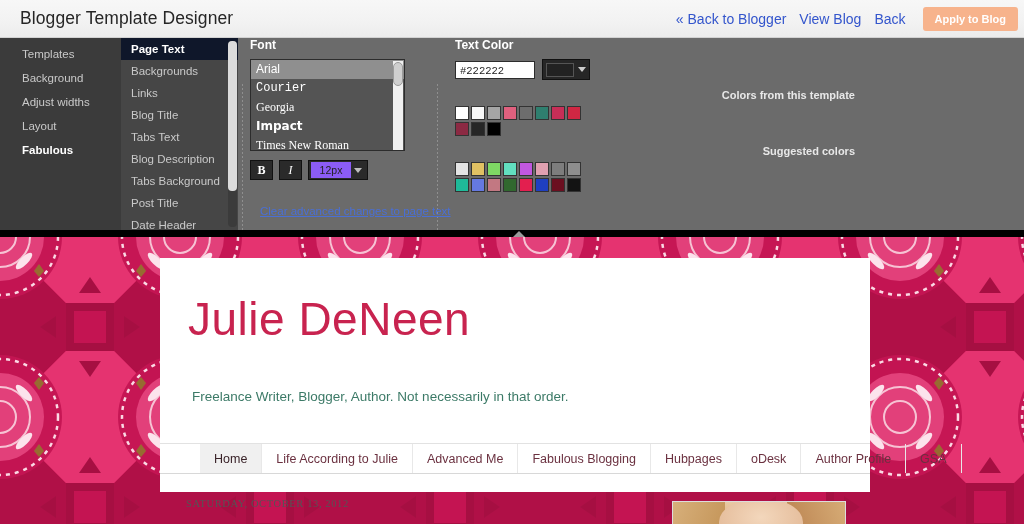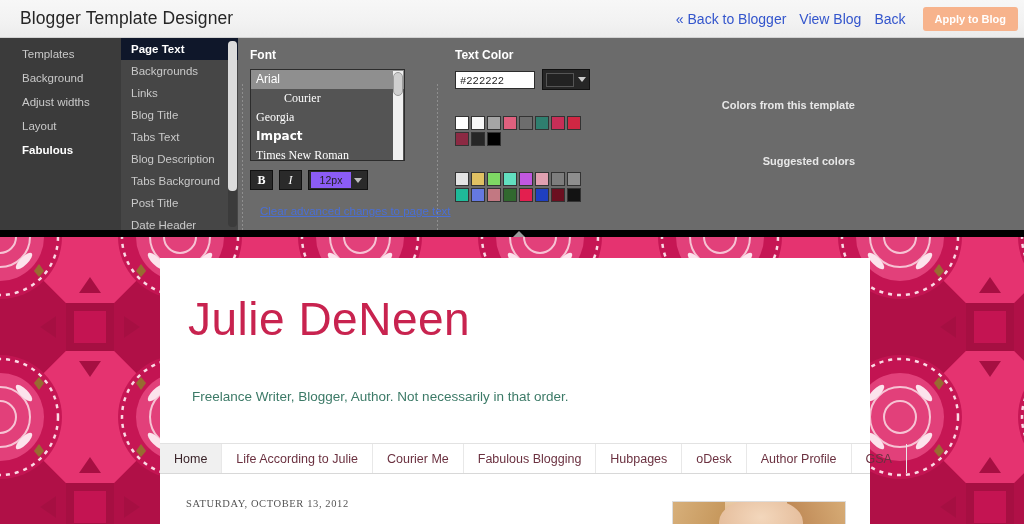--- a/index.html
+++ b/index.html
@@ -80,21 +80,21 @@
   .dotsep {
     position: absolute; top: 46px; width: 1px; height: 160px;
     background-image: linear-gradient(to bottom, #8f8f8f 0 2px, transparent 2px 4px);
     background-size: 1px 4px;
   }
 
   
   .font-col { position: absolute; left: 250px; top: 0; width: 180px; height: 192px; }
   .panel-label {
     font-size: 12px; font-weight: bold; color: #ffffff;
-    margin-top: 10px; margin-bottom: 7px;
+    margin-bottom: 7px;
   }
   .font-list {
     position: relative; width: 155px; height: 92px;
     background: #545454; border: 1px solid #2c2c2c; overflow: hidden;
   }
   .font-opt {
     font-size: 12px; color: #ffffff; padding: 2px 0 2px 5px;
     line-height: 15px; cursor: pointer;
   }
   .font-opt.selected { background: #8f8f8f; }
@@ -163,21 +163,21 @@
   }
 
   
   .preview {
     position: absolute; top: 237px; left: 0; width: 1024px; height: 287px;
     overflow: hidden;
     background-color: #d6195c;
   }
   .pattern { position: absolute; inset: 0; }
   .blog-page {
-    position: absolute; left: 160px; top: 21px; width: 710px; height: 266px;
+    position: absolute; left: 160px; top: 21px; width: 710px; height: 234px;
     background: #ffffff;
   }
   .blog-title {
     position: absolute; left: 28px; top: 35px;
     font-size: 46px; color: #c9days; color: #c8234f; font-weight: 300;
     letter-spacing: 0.5px; line-height: 52px; white-space: nowrap;
   }
   .blog-desc {
     position: absolute; left: 32px; top: 131px;
     font-size: 13.5px; color: #3c7a67; white-space: nowrap;
@@ -186,21 +186,21 @@
     position: absolute; left: 0; top: 185px; width: 710px; height: 31px;
     border-top: 1px solid #e2e2e2; border-bottom: 1px solid #d8d8d8;
     display: flex; background: #ffffff;
   }
   .tab {
     display: flex; align-items: center; padding: 0 14px;
     font-size: 12.5px; color: #6b3140; cursor: pointer;
     border-right: 1px solid #e8e8e8; white-space: nowrap;
     font-family: "Liberation Sans", sans-serif;
   }
-  .tab.active { background: #f0f0f0; color: #3a2329; }
+  .tab.active { background: #f0f0f0; color: #3a2329; margin-left: 40px; }
   .post-date {
     position: absolute; left: 26px; top: 240px;
     font-size: 10.5px; color: #555; letter-spacing: 0.6px;
     font-family: "Liberation Serif", serif; white-space: nowrap;
   }
   .post-title-frag {
     position: absolute; left: 26px; top: 262px;
     font-size: 21px; color: #b0243f; font-family: "Liberation Serif", serif;
     font-weight: bold;
   }
@@ -257,21 +257,21 @@
       <div class="sec-scroll-thumb"></div>
     </div>
 
     <div class="dotsep" style="left:242px;"></div>
     <div class="dotsep" style="left:437px;"></div>
 
     <div class="font-col">
       <div class="panel-label">Font</div>
       <div class="font-list">
         <div class="font-opt selected" style="font-family:'Liberation Sans',sans-serif;">Arial</div>
-        <div class="font-opt" style="font-family:Liberation Serif, serif;margin-left:28px;">Courier</div>
+        <div class="font-opt" style="font-family:Liberation Mono, monospace;">Courier</div>
         <div class="font-opt" style="font-family:'Liberation Serif',serif;">Georgia</div>
         <div class="font-opt" style="font-family:'DejaVu Sans',sans-serif;font-weight:bold;">Impact</div>
         <div class="font-opt" style="font-family:'Liberation Serif',serif;">Times New Roman</div>
         <div class="fl-track"></div>
         <div class="fl-thumb"></div>
       </div>
       <div class="style-row">
         <div class="sbtn b">B</div>
         <div class="sbtn i">I</div>
         <div class="size-box">
@@ -383,21 +383,21 @@
       </defs>
       <rect width="1024" height="287" fill="url(#mandala)"></rect>
     </svg>
 
     <div class="blog-page">
       <div class="blog-title">Julie DeNeen</div>
       <div class="blog-desc">Freelance Writer, Blogger, Author. Not necessarily in that order.</div>
       <div class="tabbar" id="tabbar">
           <div class="tab active">Home</div>
           <div class="tab">Life According to Julie</div>
-          <div class="tab">Courier Me</div>
+          <div class="tab">Advanced Me</div>
           <div class="tab">Fabulous Blogging</div>
           <div class="tab">Hubpages</div>
           <div class="tab">oDesk</div>
           <div class="tab">Author Profile</div>
           <div class="tab">GSA</div>
         </div>
       <div class="post-date">SATURDAY, OCTOBER 13, 2012</div>
       <div class="post-title-frag">Hi</div>
       <div class="sidebar-photo">
         <div class="photo-hair-l"></div>

